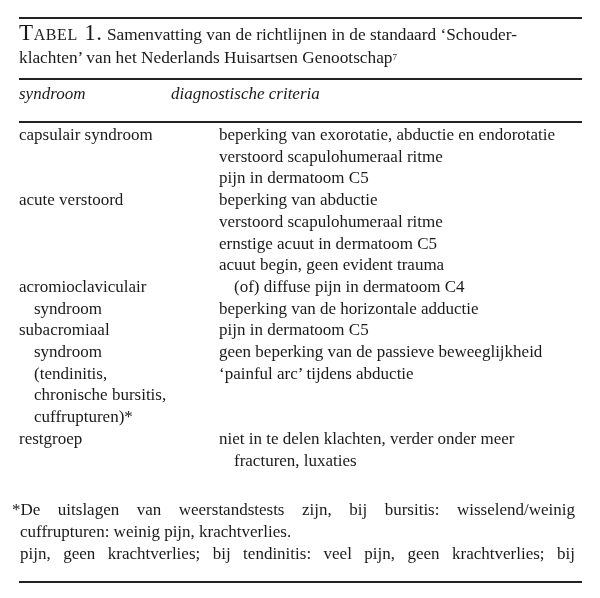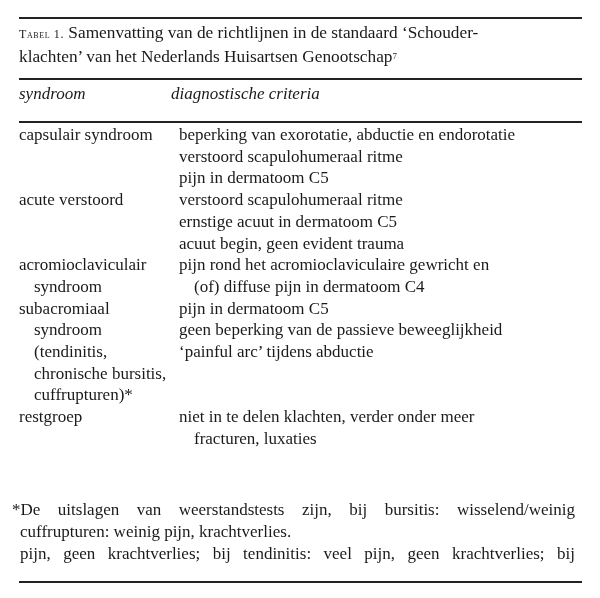--- a/index.html
+++ b/index.html
@@ -1,25 +1,25 @@
 <!DOCTYPE html>
 <html><head>
 <meta charset="utf-8">
 <style>
   html, body { margin:0; padding:0; background:#ffffff; }
   body { width:600px; height:598px; position:relative; overflow:hidden;
          font-family:"Liberation Serif","DejaVu Serif",serif; color:#1a1a1a; }
   .rule { position:absolute; left:19px; width:563px; height:1.6px; background:#222; }
   .caption { position:absolute; left:19px; top:22px; width:565px; font-size:17.3px; line-height:22px; }
-  .caption .label { font-variant:small-caps; letter-spacing:0.6px; font-size:12px; }
+  .caption .label { font-variant:small-caps; letter-spacing:0.6px; font-size:23px; }
   .caption sup { font-size:9px; vertical-align:3px; }
   .hdr { position:absolute; top:83px; left:19px; width:563px; font-style:italic; font-size:17px; line-height:22px; }
   .hdr span { position:absolute; top:0; }
   .rows { position:absolute; top:124px; left:19px; width:563px; font-size:17px; line-height:21.7px; }
-  .row { position:relative; display:flex; }
+  .row { position:relative; display:flex;gap:40px; }
   .c1 { width:160px; flex:none; }
   .c2 { flex:1; }
   .line { display:block; white-space:nowrap; }
   .ind { padding-left:15px; }
   .note { position:absolute; left:12px; top:499px; width:563px; font-size:17px; line-height:22px; text-align:justify; }
   .note .l { display:block; }
   .note .just { text-align:justify; text-align-last:justify; }
   .note .in { padding-left:8px; }
 </style>
 </head>
@@ -50,33 +50,34 @@
       <span class="line">beperking van exorotatie, abductie en endorotatie</span>
       <span class="line">verstoord scapulohumeraal ritme</span>
       <span class="line">pijn in dermatoom C5</span>
     </div>
   </div>
   <div class="row">
     <div class="c1">
       <span class="line">acute verstoord</span>
     </div>
     <div class="c2">
+      <span class="line">beperking van abductie</span>
       <span class="line">verstoord scapulohumeraal ritme</span>
       <span class="line">ernstige acuut in dermatoom C5</span>
       <span class="line">acuut begin, geen evident trauma</span>
     </div>
   </div>
   <div class="row">
     <div class="c1">
       <span class="line">acromioclaviculair</span>
       <span class="line ind">syndroom</span>
     </div>
     <div class="c2">
-      <span class="line">pijn rond het acromioclaviculaire gewricht en</span>
       <span class="line ind">(of) diffuse pijn in dermatoom C4</span>
+      <span class="line">beperking van de horizontale adductie</span>
     </div>
   </div>
   <div class="row">
     <div class="c1">
       <span class="line">subacromiaal</span>
       <span class="line ind">syndroom</span>
       <span class="line ind">(tendinitis,</span>
       <span class="line ind">chronische bursitis,</span>
       <span class="line ind">cuffrupturen)*</span>
     </div>

